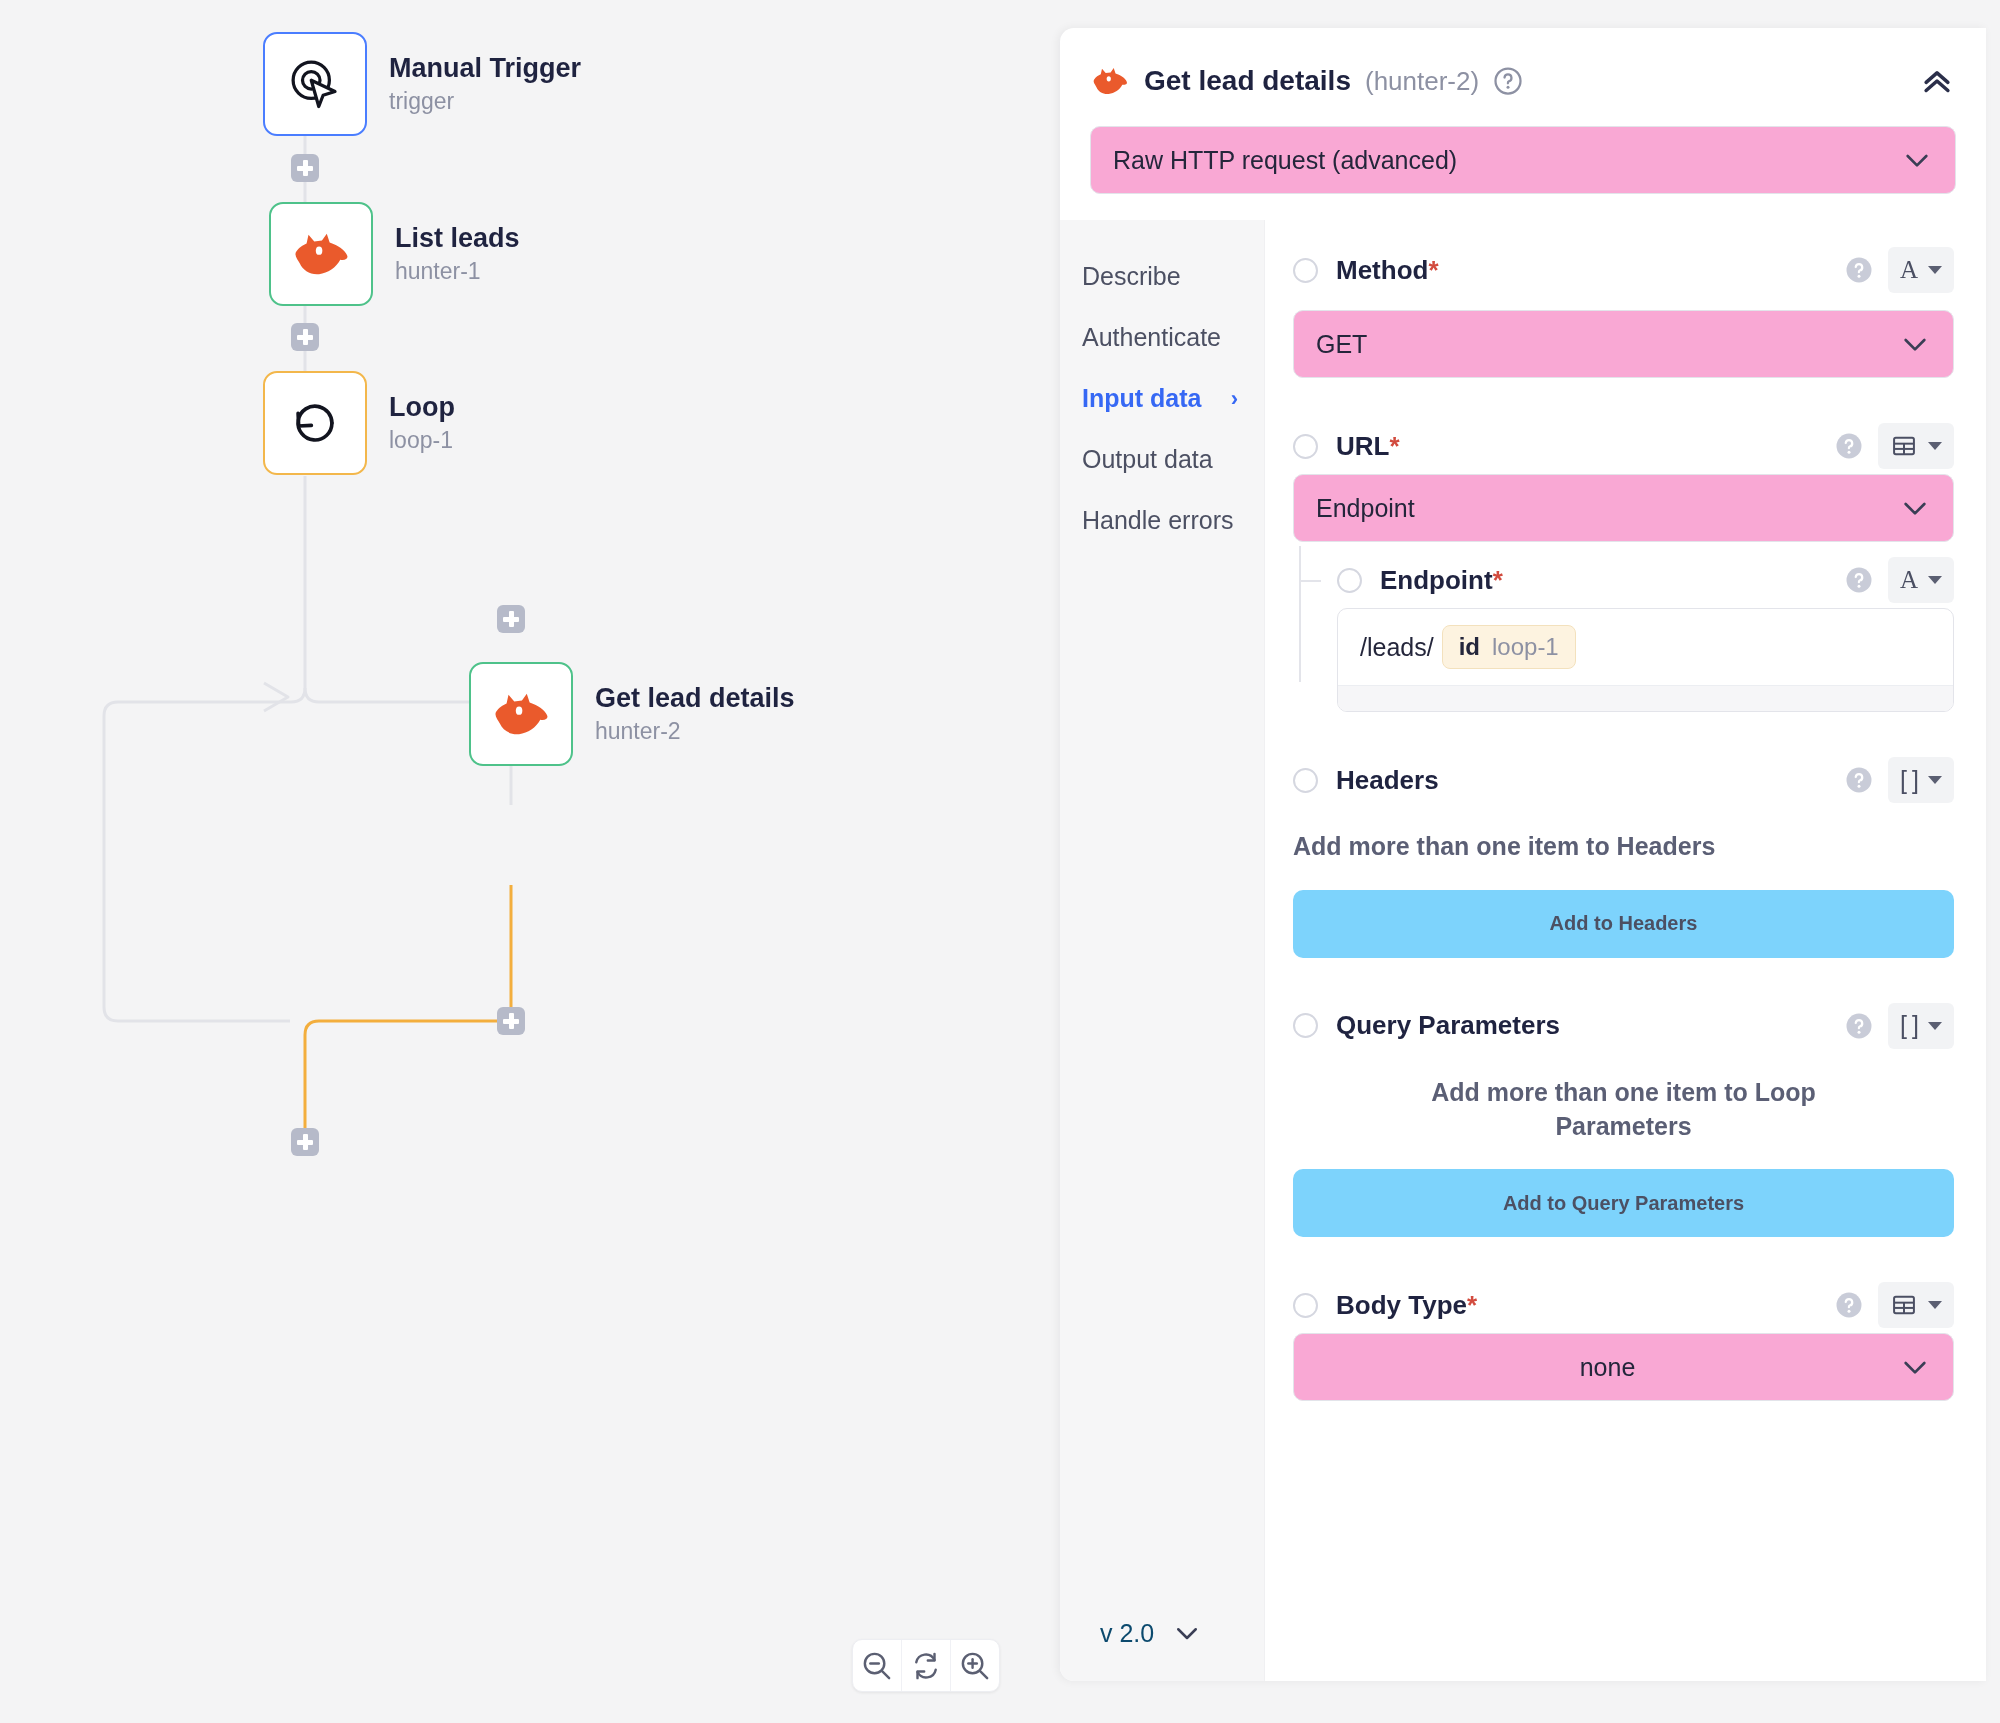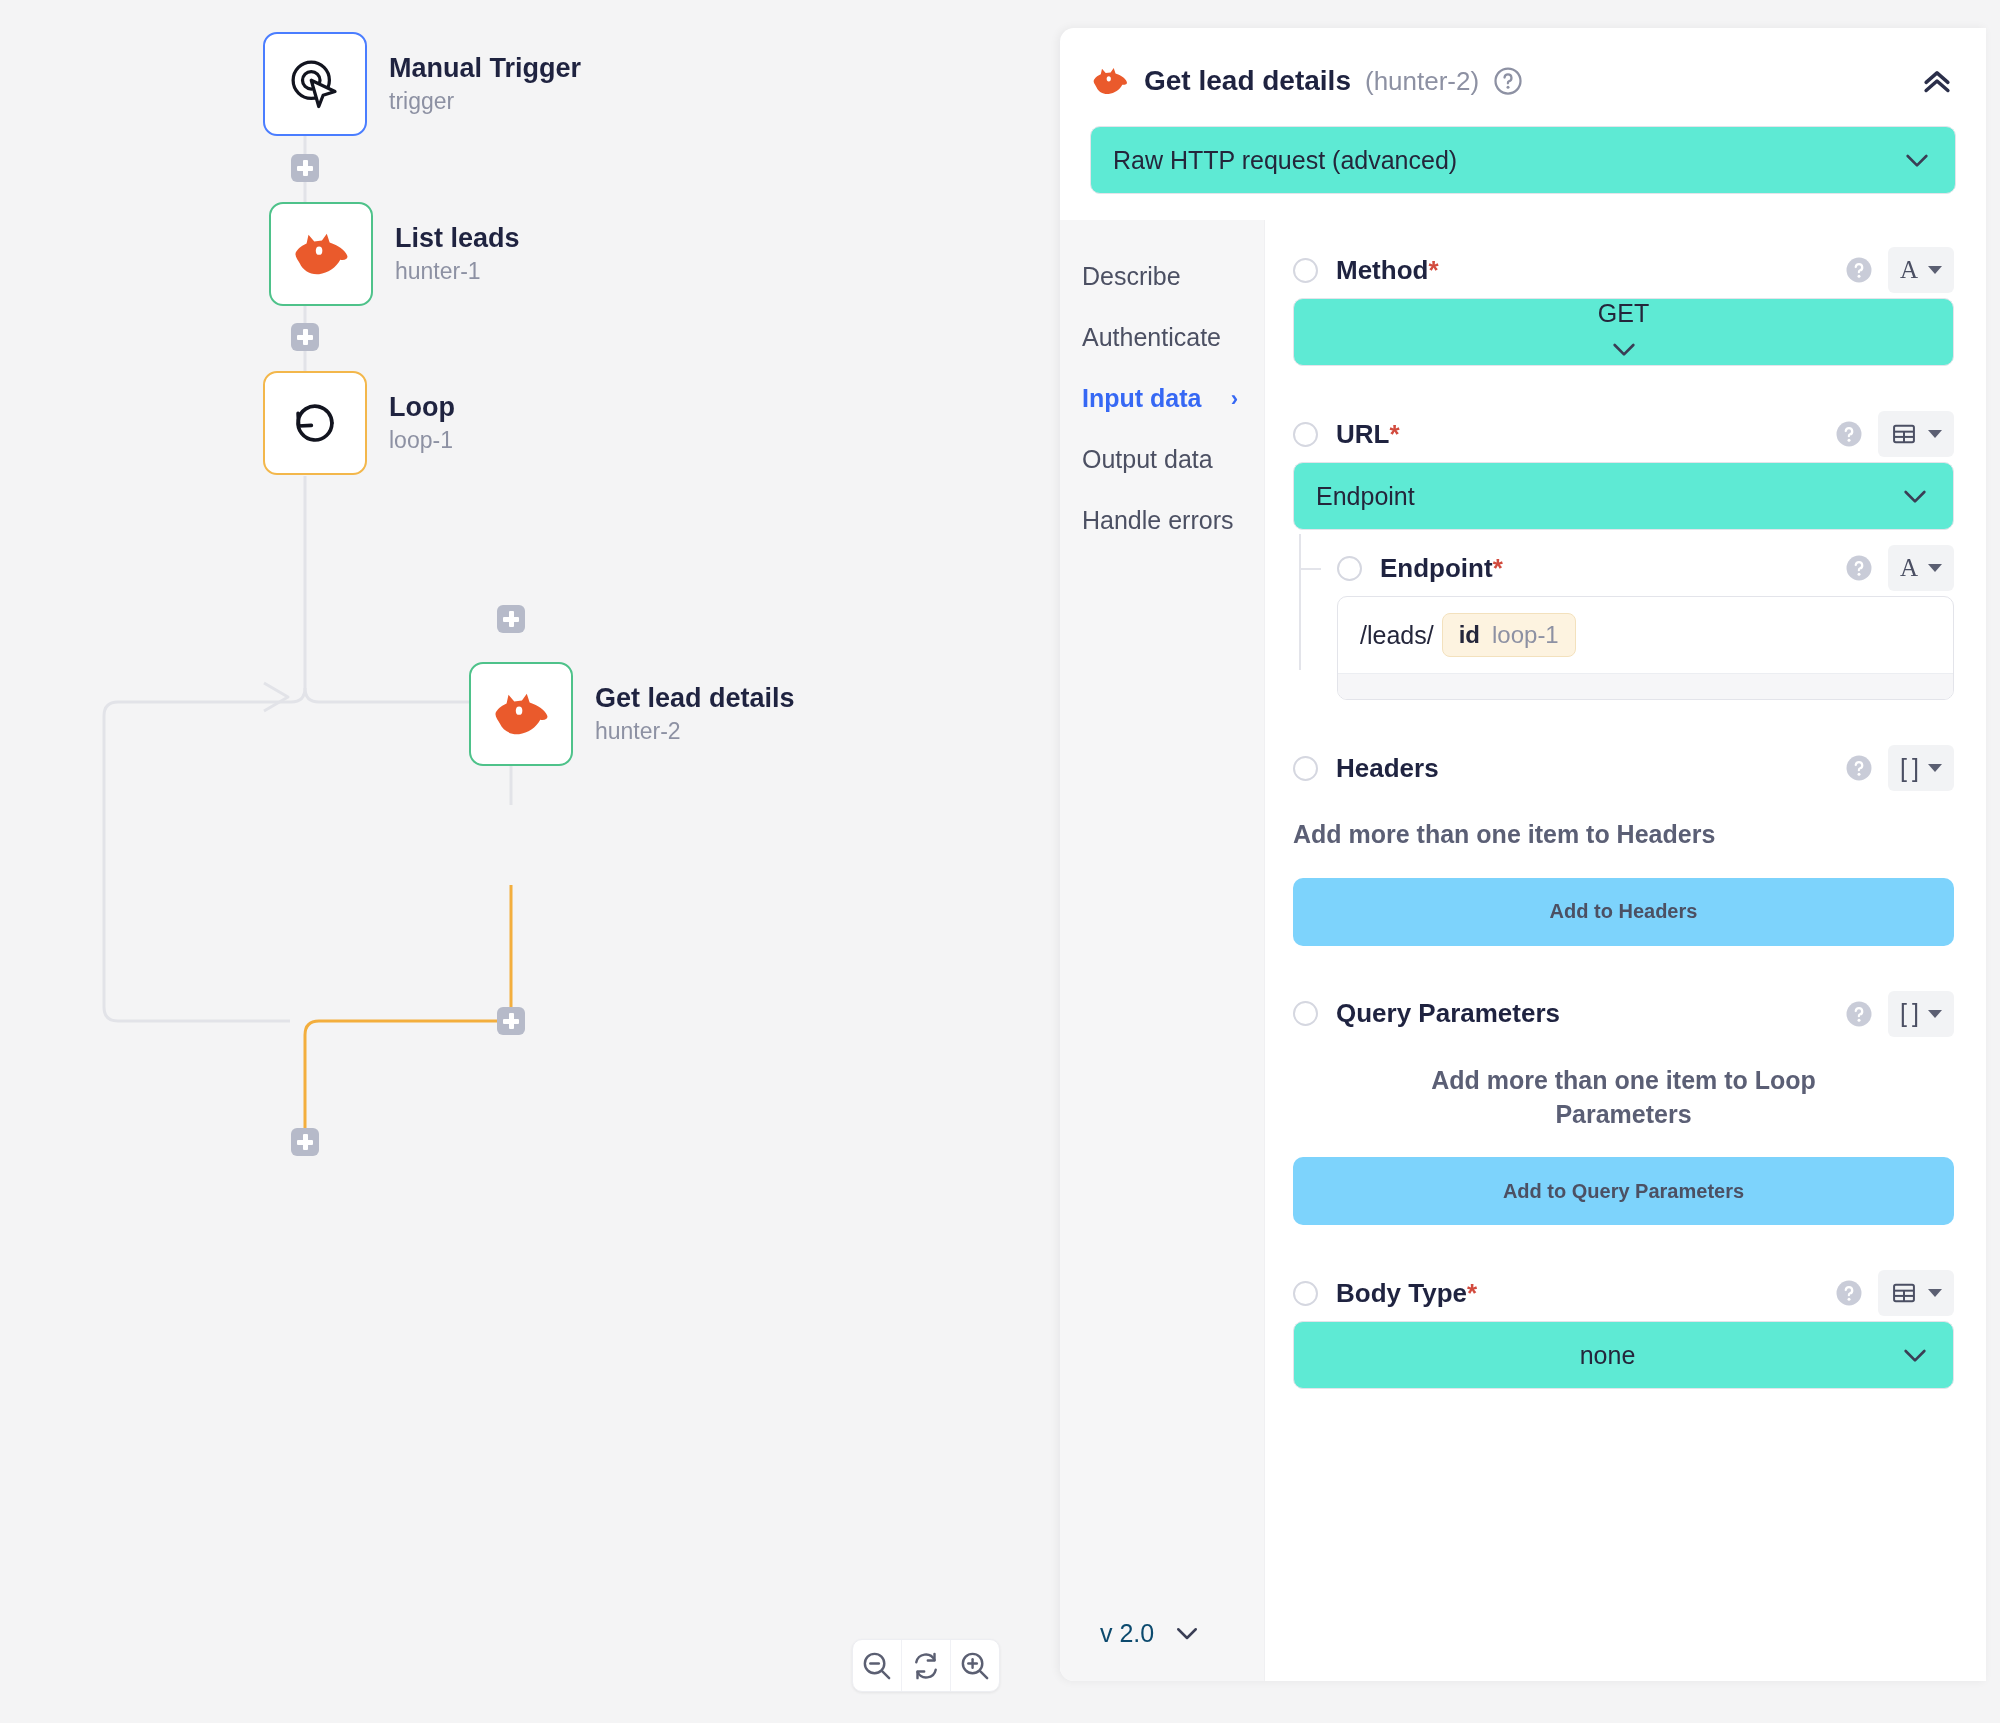--- a/index.html
+++ b/index.html
@@ -58,21 +58,21 @@
     display:flex; flex-direction:column; overflow:hidden;
   }
   .panel-head { padding:34px 30px 0 30px; flex:0 0 auto; }
   .panel-title-row { display:flex; align-items:center; gap:14px; }
   .panel-title { font-size:28px; font-weight:700; color:#1f2340; white-space:nowrap; }
   .panel-sub { font-size:26px; color:#8d91a3; white-space:nowrap; }
   .collapse-btn { margin-left:auto; cursor:pointer; display:flex; align-items:center; }
 
   .select-box {
     margin:26px 0 0 0; height:68px; border:1px solid #e3e4ea; border-radius:10px;
-    background:#5eead4; display:flex; align-items:center; padding:0 22px;
+    background:#f9a8d4; display:flex; align-items:center; padding:0 22px;
     font-size:25px; color:#24263b; cursor:pointer;
   }
   .select-box .sv { flex:1; white-space:nowrap; overflow:hidden; }
 
   .panel-body { flex:1; display:flex; min-height:0; margin-top:26px; }
 
   .side-nav {
     width:204px; flex:0 0 204px; background:#f6f6f7; padding:26px 0 0 0;
     display:flex; flex-direction:column; position:relative;
   }
@@ -328,21 +328,21 @@
               <circle cx="12" cy="12" r="10" fill="#c9ccd8"></circle>
               <path d="M9.4 9.6 a2.6 2.6 0 1 1 3.1 2.8 c-.6.2-.6.8-.6 1.3" fill="none" stroke="#fff" stroke-width="1.8" stroke-linecap="round"></path>
               <circle cx="12" cy="17" r="1.2" fill="#fff"></circle>
             </svg>
             <span class="type-pill">
               <span class="tg">A</span>
               <span class="caret"></span>
             </span>
           </span>
         </div>
-        <div class="select-box" style="margin-top:0;flex-direction:column;">
+        <div class="select-box" style="margin-top:12px;">
           <span class="sv">GET</span>
           <svg width="32" height="32" viewBox="0 0 24 24">
             <path d="M5 9 L12 16 L19 9" fill="none" stroke="#3a3e55" stroke-width="2" stroke-linecap="round" stroke-linejoin="round"></path>
           </svg>
         </div>
       </div>
 
       <div class="spacer-lg"></div>
 
       <div class="field">

